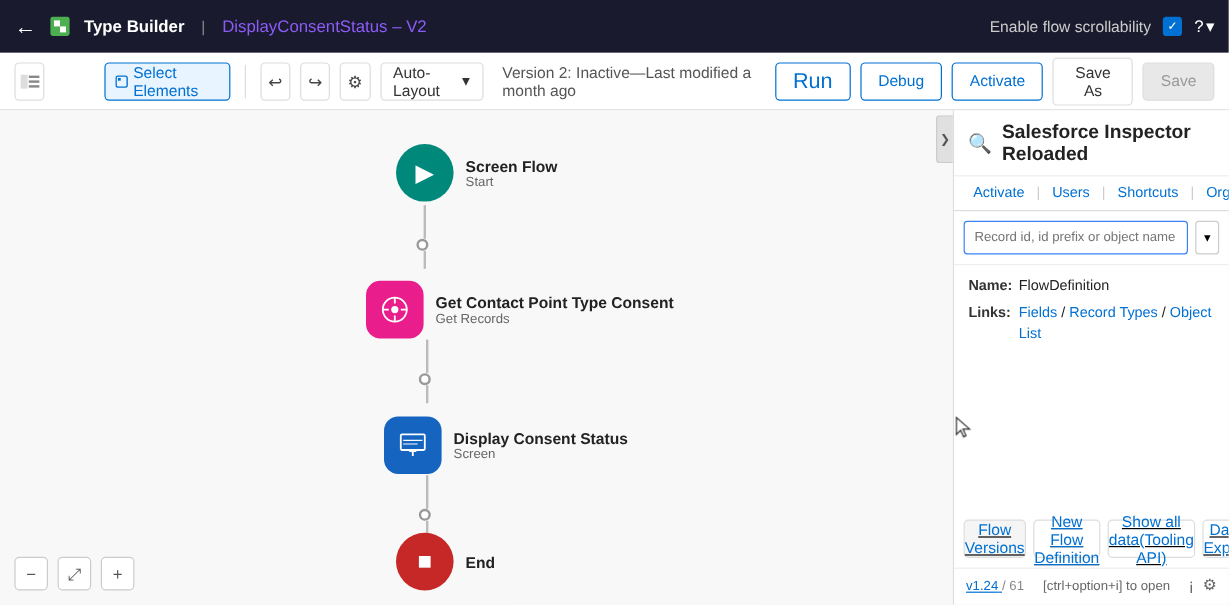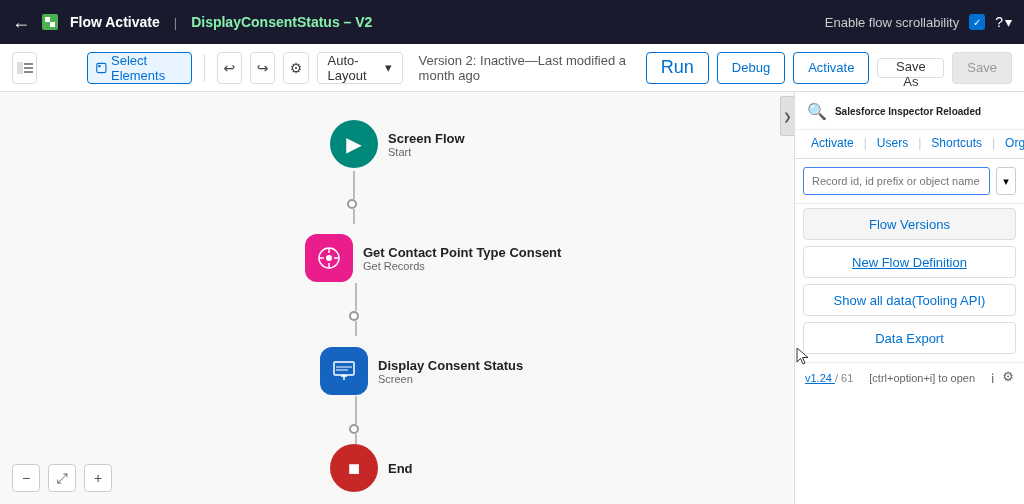--- a/index.html
+++ b/index.html
@@ -29,22 +29,22 @@
     }
     .top-nav .app-icon svg { width: 20px; height: 20px; }
     .top-nav .app-name {
       font-size: 14px;
       font-weight: 600;
       color: white;
     }
     .top-nav .separator { color: #888; margin: 0 4px; }
     .top-nav .flow-title {
       font-size: 14px;
-      font-weight: 700;
-      color: #86efac;
+      font-weight: 400;
+      color: #8b5cf6;
     }
     .top-nav .spacer { flex: 1; }
     .top-nav .scrollability-label { font-size: 13px; color: #ccc; }
     .top-nav .checkbox {
       width: 16px; height: 16px;
       background: #0070d2;
       border-radius: 3px;
       display: flex; align-items: center; justify-content: center;
       color: white; font-size: 10px; cursor: pointer;
     }
@@ -121,21 +121,21 @@
       height: 32px;
       padding: 0 14px;
       border-radius: 4px;
       border: 1px solid #0070d2;
       background: white;
       color: #0070d2;
       cursor: pointer;
       font-size: 13px;
     }
     .toolbar .btn-save-as {
-      height: 20px;
+      height: 40px;
       padding: 0 14px;
       border-radius: 4px;
       border: 1px solid #ddd;
       background: white;
       color: #333;
       cursor: pointer;
       font-size: 13px;
     }
     .toolbar .btn-save {
       height: 32px;
@@ -221,21 +221,21 @@
       padding: 10px 12px 8px;
       border-bottom: 1px solid #eee;
       display: flex;
       align-items: center;
       gap: 8px;
     }
     .inspector-header .inspector-icon {
       font-size: 16px; color: #444;
     }
     .inspector-header .inspector-title {
-      font-size: 10px; font-weight: 700; color: #222;
+      font-size: 16px; font-weight: 700; color: #222;
     }
 
     
     .inspector-tabs {
       display: flex;
       border-bottom: 1px solid #ddd;
       padding: 0 8px;
     }
     .inspector-tab {
       padding: 6px 8px;
@@ -289,22 +289,23 @@
     .inspector-row .row-link {
       color: #0070d2;
       cursor: pointer;
       text-decoration: none;
     }
 
     
     .inspector-buttons {
       padding: 4px 8px 8px;
       display: flex;
-      flex-direction: column;
+      flex-direction: row;
       gap: 6px;
+      text-decoration: underline;
     }
     .inspector-btn {
       width: 100%;
       height: 32px;
       background: white;
       border: 1px solid #ddd;
       border-radius: 4px;
       font-size: 13px;
       color: #0070d2;
       cursor: pointer;
@@ -345,21 +346,21 @@
   <div class="back-btn">
     <span>←</span>
   </div>
   <div class="app-icon">
     <svg viewBox="0 0 20 20" fill="none">
       <rect x="2" y="2" width="16" height="16" rx="2" fill="#4CAF50"></rect>
       <rect x="5" y="5" width="5" height="5" fill="white"></rect>
       <rect x="10" y="10" width="5" height="5" fill="white"></rect>
     </svg>
   </div>
-  <span class="app-name">Flow Activate</span>
+  <span class="app-name">Type Builder</span>
   <span class="separator">|</span>
   <span class="flow-title">DisplayConsentStatus – V2</span>
   <div class="spacer"></div>
   <span class="scrollability-label">Enable flow scrollability</span>
   <div class="checkbox">✓</div>
   <div class="help-btn">
     <span>?</span>
     <span>▾</span>
   </div>
 </div>
@@ -491,20 +492,37 @@
       <div class="inspector-tab">Shortcuts</div>
       <span class="inspector-tab-sep">|</span>
       <div class="inspector-tab">Org</div>
     </div>
 
     <div class="inspector-search">
       <input type="text" style="font-size: 11px;" placeholder="Record id, id prefix or object name">
       <div style="width:20px; height:28px; display:flex; align-items:center; justify-content:center; border:1px solid #ccc; border-radius:3px; cursor:pointer; font-size:11px;">▾</div>
     </div>
 
+    <div class="inspector-content">
+      <div class="inspector-row">
+        <span class="row-label">Name:</span>
+        <span class="row-value">FlowDefinition</span>
+      </div>
+      <div class="inspector-row">
+        <span class="row-label">Links:</span>
+        <span class="row-value">
+          <a class="row-link" href="#">Fields</a>
+          <span> / </span>
+          <a class="row-link" href="#">Record Types</a>
+          <span> / </span>
+          <a class="row-link" href="#">Object List</a>
+        </span>
+      </div>
+
+    </div>
 
     <div class="inspector-buttons">
       <button class="inspector-btn active-hover">
         <span>Flow Versions</span>
       </button>
       <button class="inspector-btn">
         <span style="text-decoration:underline;">New Flow Definition</span>
       </button>
       <button class="inspector-btn">
         <span>Show all data(Tooling API)</span>

